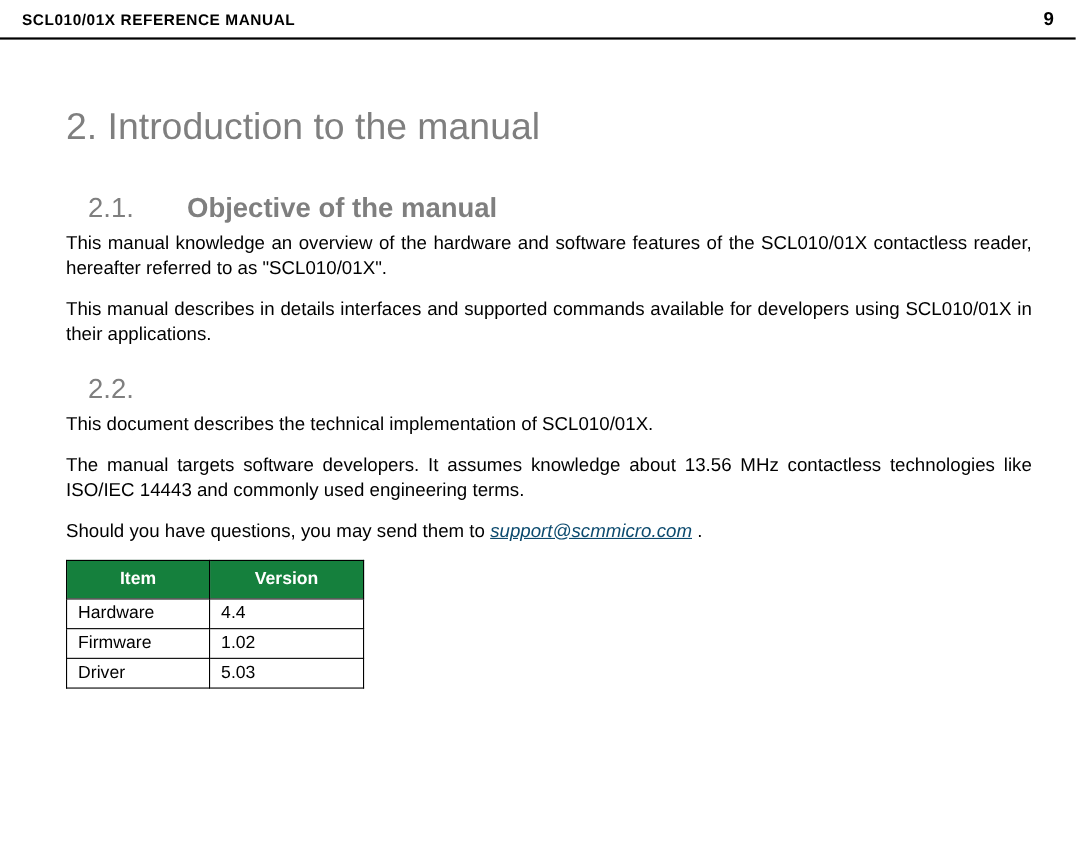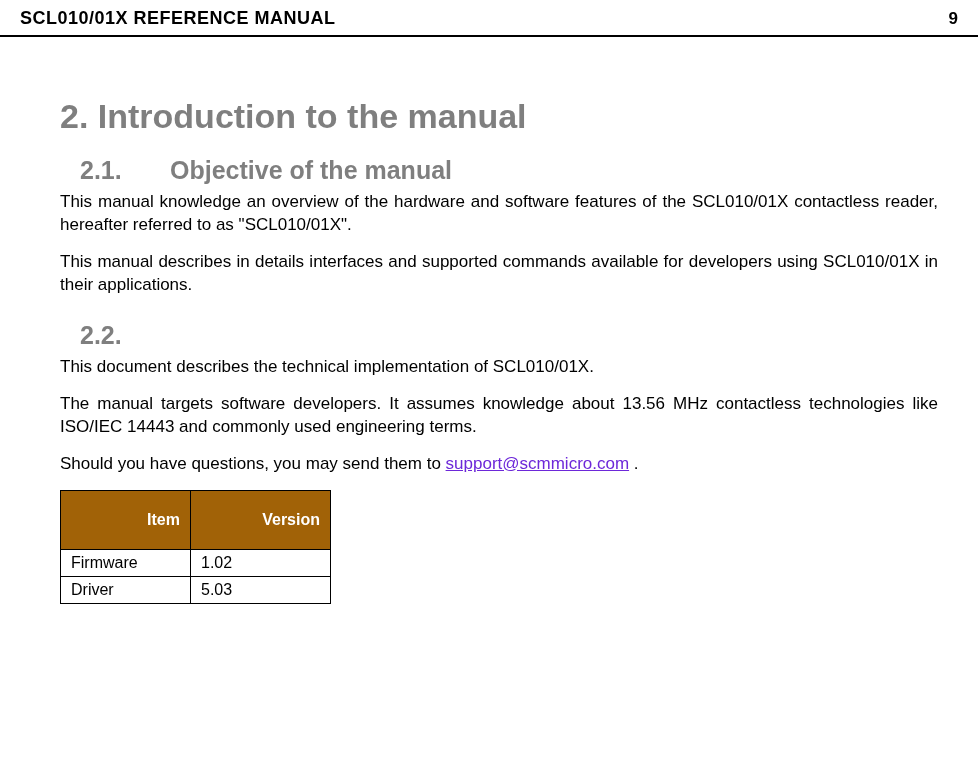--- a/index.html
+++ b/index.html
@@ -14,78 +14,79 @@
       padding: 0;
     }
     .header {
       display: flex;
       justify-content: space-between;
       align-items: baseline;
       padding: 8px 20px 6px 20px;
       border-bottom: 2px solid #000;
     }
     .header-title {
-      font-size: 18px;
+      font-size: 14px;
       font-weight: bold;
       font-variant: small-caps;
       letter-spacing: 0.5px;
     }
     .header-page {
       font-size: 17px;
       font-weight: bold;
     }
     .content {
       padding: 60px 40px 20px 60px;
     }
     .h1 {
       font-size: 34px;
-      font-weight: bold;
+      font-weight: normal;
       color: #7f7f7f;
-      margin-bottom: 20px;
+      margin-bottom: 40px;
     }
     .h2-row {
       display: flex;
       align-items: baseline;
       margin-bottom: 6px;
     }
     .h2-num {
       font-size: 25px;
-      font-weight: bold;
+      font-weight: normal;
       color: #7f7f7f;
       width: 110px;
       padding-left: 20px;
     }
     .h2-text {
       font-size: 25px;
       font-weight: bold;
       color: #7f7f7f;
     }
     .para {
       font-size: 17px;
       color: #000;
       line-height: 1.35;
       margin-bottom: 14px;
       text-align: justify;
     }
     .section-gap {
       margin-top: 24px;
     }
     .email-link {
-      color: #6d28d9;
+      color: #0c4a6e;
       text-decoration: underline;
+      font-style: italic;
     }
     .version-table {
       border-collapse: collapse;
       margin-top: 4px;
     }
     .version-table th {
-      background: #a16207;
+      background: #15803d;
       color: #fff;
-      text-align: right;
-      padding: 20px 10px;
+      text-align: center;
+      padding: 8px 10px;
       font-size: 16px;
       font-weight: bold;
       border: 1px solid #000;
     }
     .version-table td {
       padding: 4px 10px;
       font-size: 16px;
       border: 1px solid #000;
       background: #fff;
     }
@@ -123,20 +124,24 @@
 
   <table class="version-table">
     <thead>
       <tr>
         <th class="col-item">Item</th>
         <th class="col-version">Version</th>
       </tr>
     </thead>
     <tbody>
       <tr>
+        <td>Hardware</td>
+        <td>4.4</td>
+      </tr>
+      <tr>
         <td>Firmware</td>
         <td>1.02</td>
       </tr>
       <tr>
         <td>Driver</td>
         <td>5.03</td>
       </tr>
     </tbody>
   </table>
 

